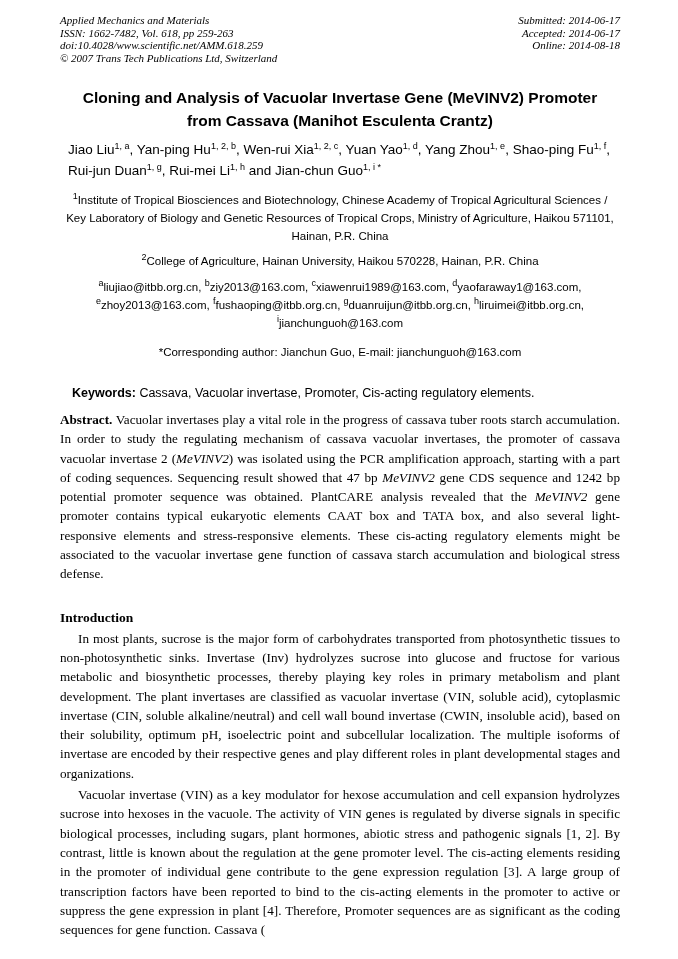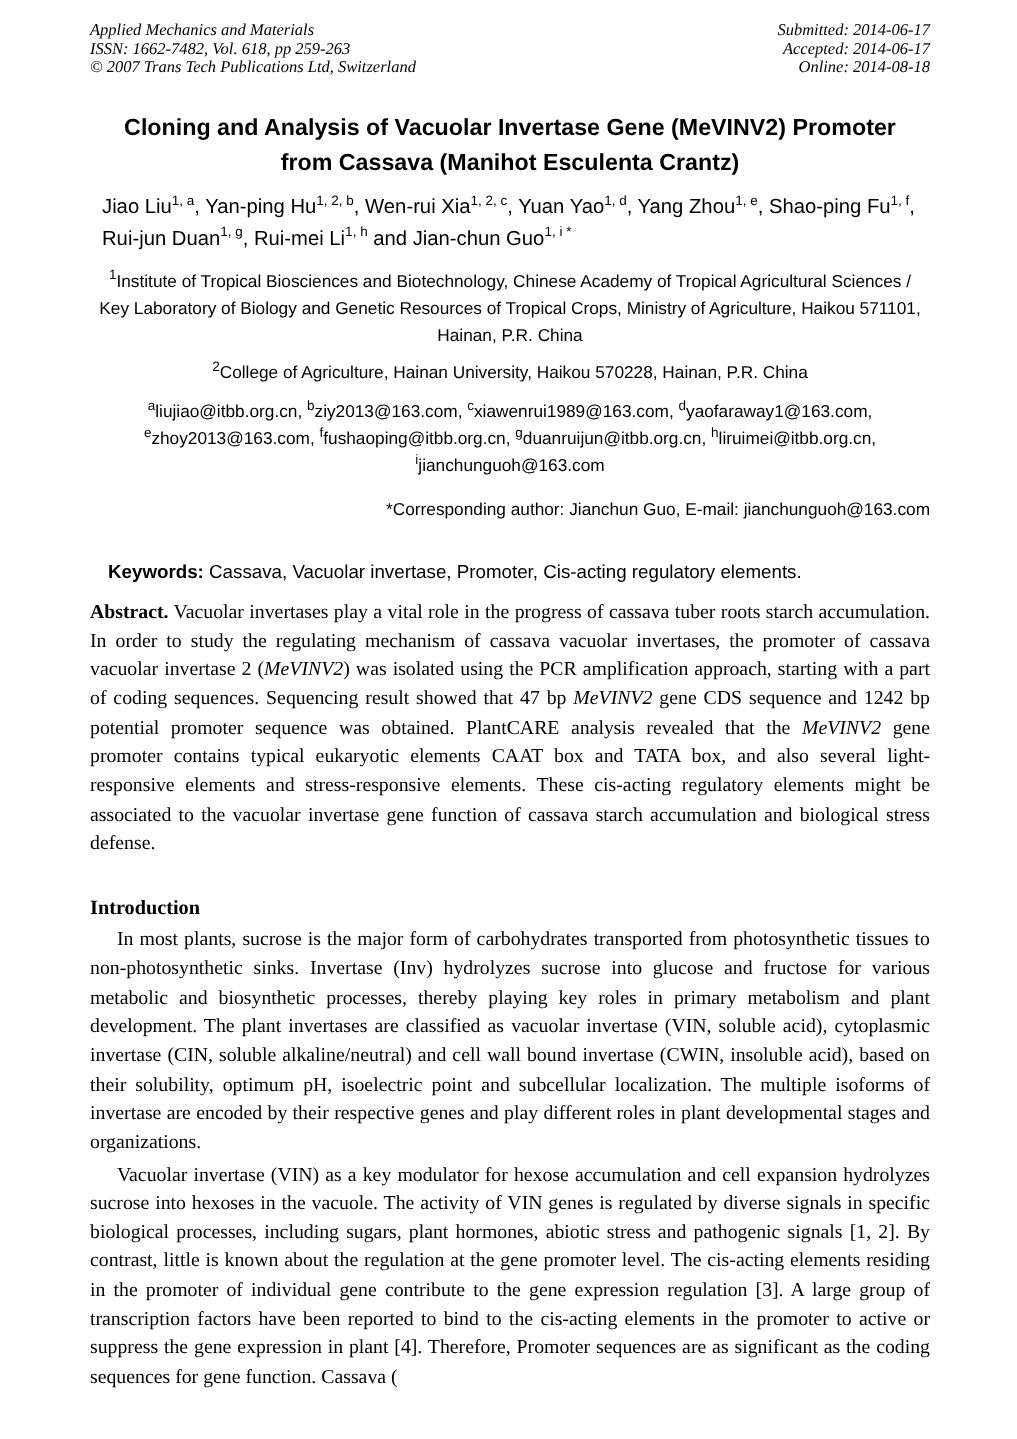--- a/index.html
+++ b/index.html
@@ -53,21 +53,21 @@
   .affil, .emails, .note {
     text-align: center;
     font-family: "Liberation Sans", sans-serif;
     font-size: 11.5px;
     line-height: 18px;
   }
   .affil-1 { margin-top: 10px; padding: 0 6px; }
   .affil-2 { margin-top: 7px; }
   .emails  { margin-top: 8px; }
   .note-contributed { margin-top: 11px; }
-  .note-corresponding { margin-top: 11px; text-align: right; }
+  .note-corresponding { margin-top: 11px; }
   
   .keywords {
     margin-top: 24px;
     font-family: "Liberation Sans", sans-serif;
     font-size: 12.5px;
     line-height: 17px;
   }
   
   .body-text {
     font-family: "Liberation Serif", serif;
@@ -89,20 +89,21 @@
 </style>
 </head>
 <body>
 
 <div class="page">
 
   <div class="pub-header">
     <div class="left">
       <div>Applied Mechanics and Materials</div>
       <div>ISSN: 1662-7482, Vol. 618, pp 259-263</div>
+      <div>doi:10.4028/www.scientific.net/AMM.618.259</div>
       <div>© 2007 Trans Tech Publications Ltd, Switzerland</div>
     </div>
     <div class="right">
       <div>Submitted: 2014-06-17</div>
       <div>Accepted: 2014-06-17</div>
       <div>Online: 2014-08-18</div>
     </div>
   </div>
 
   <div class="paper-title">

